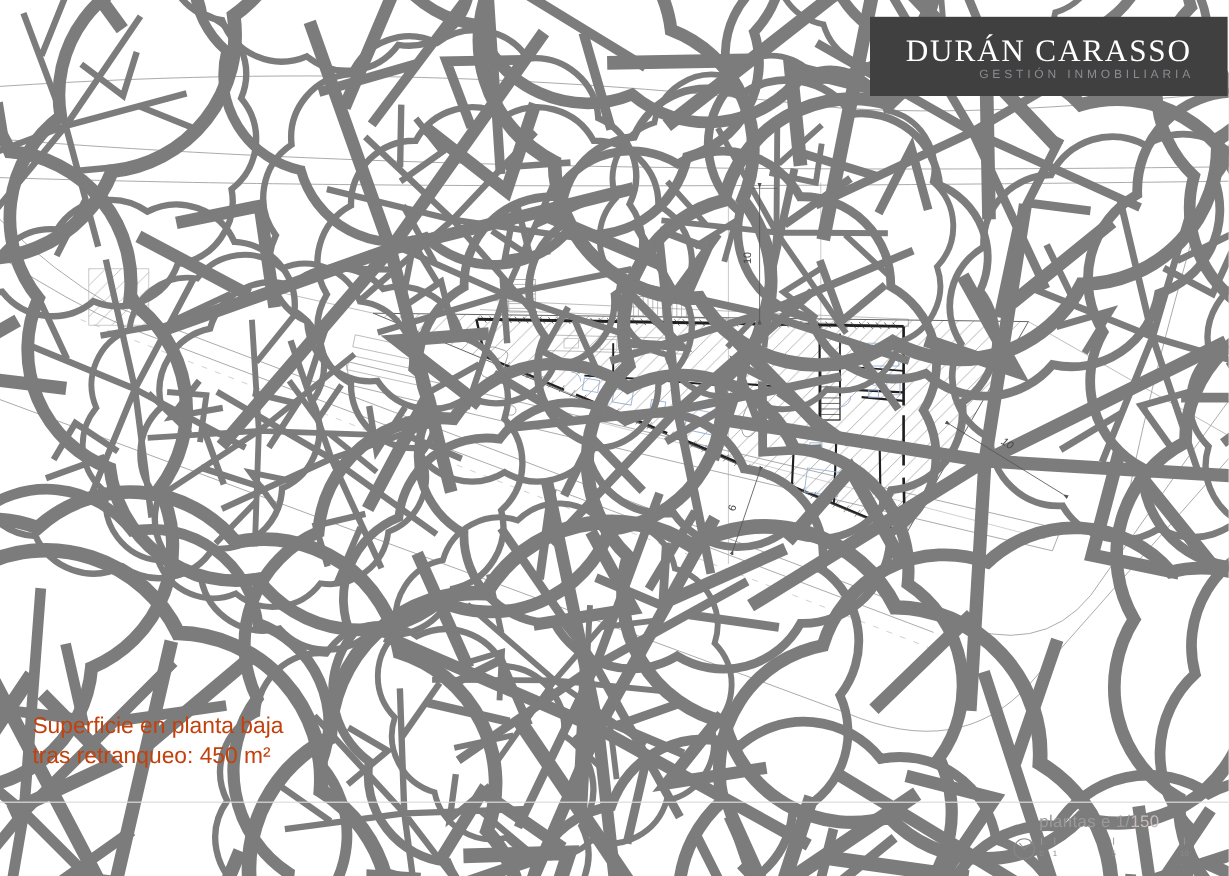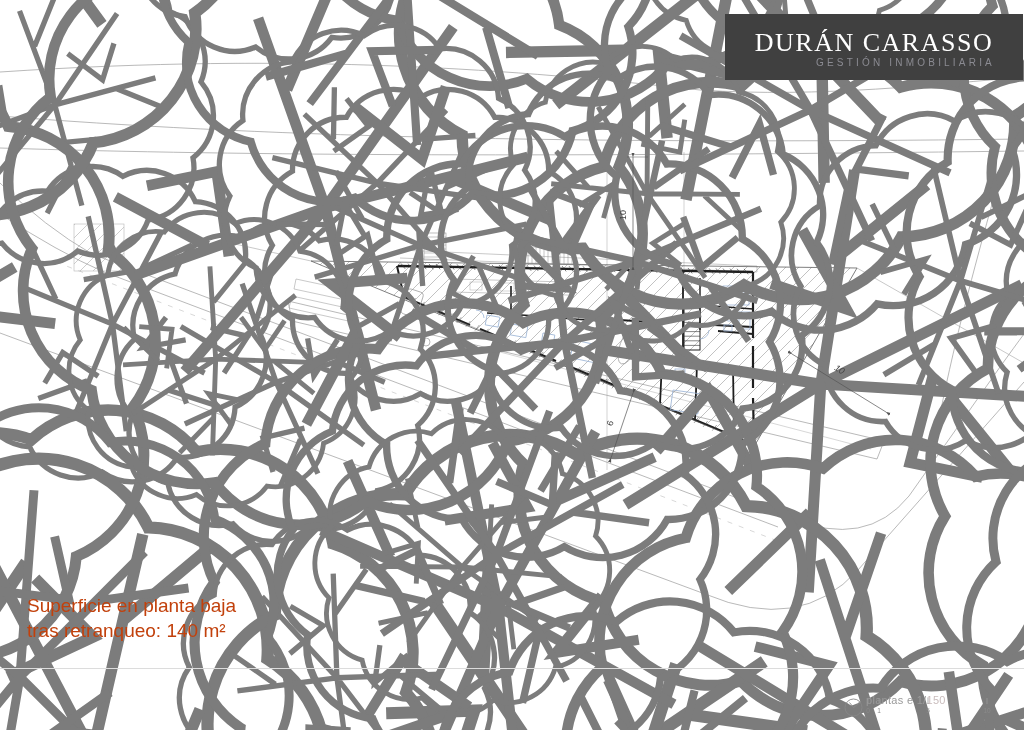--- a/index.html
+++ b/index.html
@@ -30,21 +30,21 @@
   
   .footer-divider{
     position:absolute;left:0;top:668px;width:1024px;height:0;border-top:1px solid #dcdcdc;
   }
   .studio{position:absolute;left:6px;top:676px;}
   .studio-logo{
     font-size:18px;font-weight:bold;letter-spacing:-0.5px;color:#b7b7b7;line-height:18px;
   }
   .studio-credits{margin-top:3px;color:#c3c3c3;font-size:4.5px;line-height:6px;}
   .sheet-info{position:absolute;left:838px;top:674px;width:180px;height:52px;}
-  .scale-label{position:absolute;left:28px;top:20px;font-size:11px;color:#9a9a9a;letter-spacing:0.3px;}
+  .scale-label{position:absolute;left:28px;top:2px;font-size:14px;color:#9a9a9a;letter-spacing:0.3px;}
   .scale-label .denom{color:#c9bcbc;}
   .footer-svg{position:absolute;left:0;top:0;width:180px;height:52px;}
 </style>
 </head>
 <body>
 
 <div class="sheet">
 
   <svg class="plan-svg" viewBox="0 0 1024 730" xmlns="http://www.w3.org/2000/svg">
     <defs>
@@ -339,21 +339,21 @@
     </g>
   </svg>
 
   <div class="brand">
     <div class="brand-name">DURÁN CARASSO</div>
     <div class="brand-tagline">GESTIÓN INMOBILIARIA</div>
   </div>
 
   <div class="caption">
     <div>Superficie en planta baja</div>
-    <div>tras retranqueo: 140 m²</div>
+    <div>tras retranqueo: 450 m²</div>
   </div>
 
   <div class="footer-divider"></div>
 
 
   <div class="sheet-info">
     <div class="scale-label">
       <span>plantas e 1/</span><span class="denom">150</span>
     </div>
     <svg class="footer-svg" viewBox="0 0 180 52">

